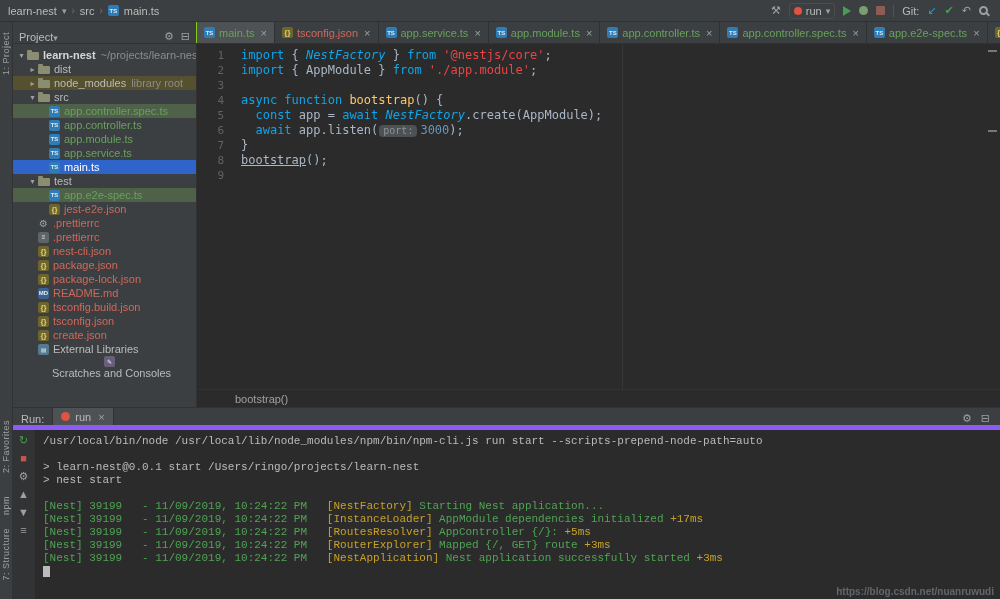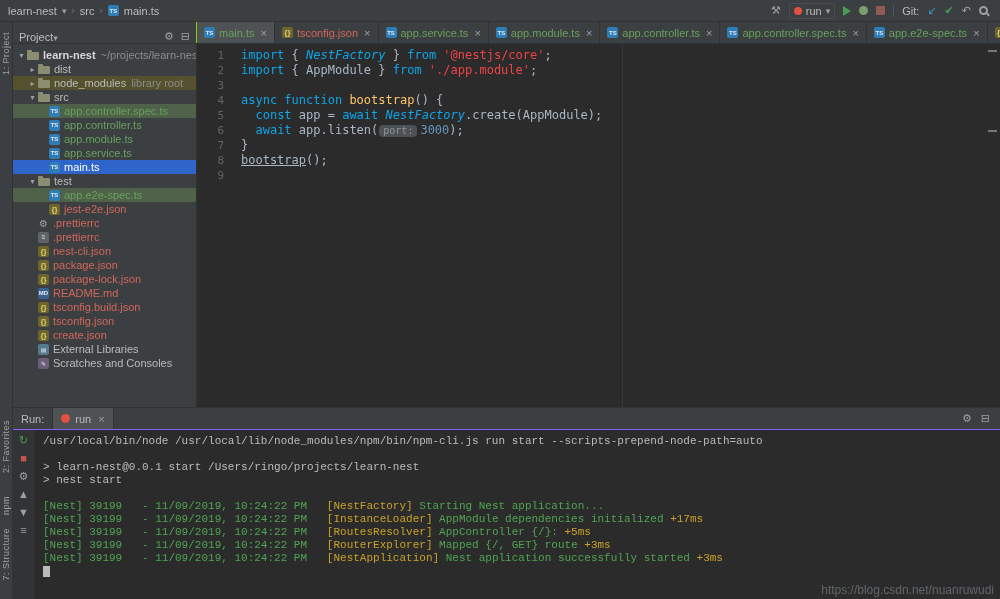--- a/index.html
+++ b/index.html
@@ -89,38 +89,38 @@
     font-size:10px; line-height:12px; padding:0 4px; margin:0 3px 0 1px; vertical-align:middle; }
   .wrap-guide { position:absolute; left:425px; top:0; bottom:0; width:1px; background:#353739; }
   .stripe-mark { position:absolute; right:3px; width:9px; height:2px; background:#74787b; }
   .sm-0 { top:6px; } .sm-1 { top:86px; }
   .ed-breadcrumb { height:18px; flex:none; display:flex; align-items:center; padding-left:38px;
     font-size:11px; color:#9da0a3; background:#2b2b2b; border-top:1px solid #323232; }
 
   
   .run-panel { position:absolute; left:13px; right:0; top:407px; bottom:0; display:flex; flex-direction:column;
     background:#2b2b2b; border-top:1px solid #323232; }
-  .run-header { height:22px; flex:none; background:#3c3f41; border-bottom:1px solid #8b5cf6;
-    display:flex; align-items:center; font-size:11px; color:#bbbbbb; }
+  .run-header { height:22px; flex:none; background:#3c3f41; border-bottom:5px solid #8b5cf6;
+    display:flex; align-items:flex-end; font-size:11px; color:#bbbbbb; }
   .run-label { padding:0 8px; }
   .run-tab { display:flex; align-items:center; gap:5px; background:#4e5254; height:100%; padding:0 8px;
     border-left:1px solid #323232; border-right:1px solid #323232; }
   .run-tab-dot { width:9px; height:9px; border-radius:50%; background:#e05241; }
   .run-header-right { margin-left:auto; display:flex; gap:9px; padding-right:10px; color:#9da0a3; font-size:11px; }
   .run-body { flex:1; display:flex; min-height:0; }
   .run-toolbar { width:22px; flex:none; background:#313335; border-right:1px solid #323232;
     display:flex; flex-direction:column; align-items:center; padding-top:5px; gap:7px; }
   .rt-icon { font-size:11px; line-height:11px; color:#9da0a3; }
   .rt-icon.c-green { color:#499c54; } .rt-icon.c-red { color:#c75450; }
   .console { flex:1; padding:5px 8px; font:11px/13px "DejaVu Sans Mono","Liberation Mono",monospace;
     white-space:pre; color:#bbbbbb; position:relative; overflow:hidden; }
   .cline { height:13px;font-family:Liberation Mono, monospace; }
   .ck-out { color:#bbbbbb; } .ck-g { color:#4fa553; } .ck-y { color:#c9a227; }
   .cursor { display:inline-block; width:7px; height:11px; background:#bbbbbb; vertical-align:text-bottom; }
-  .watermark { position:absolute; right:6px; bottom:2px; font-size:12px; color:#62676b; }
+  .watermark { position:absolute; right:6px; bottom:2px; font-size:10px; color:#62676b;font-weight:bold; }
 </style>
 </head>
 <body>
 
 <div id="app">
 
   <div class="titlebar">
     <div class="crumbs">
         <span class="crumb">learn-nest</span>
         <span class="crumb-caret">▾</span>
@@ -314,21 +314,21 @@
         <div class="tree-row" style="padding-left: 14px;">
           <span class="chev"></span>
           <span class="fi json">{}</span>
           <span class="lbl red">create.json</span>
         </div>
         <div class="tree-row" style="padding-left: 14px;">
           <span class="chev"></span>
           <span class="fi lib">▤</span>
           <span class="lbl plain">External Libraries</span>
         </div>
-        <div class="tree-row" style="padding-left: 14px;">
+        <div class="tree-row" style="padding-left: 14px; flex-direction: column;">
           <span class="chev"></span>
           <span class="fi scratch">✎</span>
           <span class="lbl plain">Scratches and Consoles</span>
         </div>
       </div>
     <div class="editor-col">
       <div class="editor-body">
         <div class="gutter">
             <div class="code-line">1</div>
             <div class="code-line">2</div>
@@ -338,20 +338,21 @@
             <div class="code-line">6</div>
             <div class="code-line">7</div>
             <div class="code-line">8</div>
             <div class="code-line">9</div>
           </div>
         <div class="code"><div class="code-line"><span class="tk-kw">import </span><span class="tk-pl">{ </span><span class="tk-cls">NestFactory</span><span class="tk-pl"> } </span><span class="tk-kw">from </span><span class="tk-str">'@nestjs/core'</span><span class="tk-pl">;</span></div><div class="code-line"><span class="tk-kw">import </span><span class="tk-pl">{ AppModule } </span><span class="tk-kw">from </span><span class="tk-str">'./app.module'</span><span class="tk-pl">;</span></div><div class="code-line">&nbsp;</div><div class="code-line"><span class="tk-kw">async function </span><span class="tk-fn">bootstrap</span><span class="tk-pl">() {</span></div><div class="code-line"><span class="tk-pl">  </span><span class="tk-kw">const </span><span class="tk-pl">app = </span><span class="tk-kw">await </span><span class="tk-cls">NestFactory</span><span class="tk-pl">.create(AppModule);</span></div><div class="code-line"><span class="tk-pl">  </span><span class="tk-kw">await </span><span class="tk-pl">app.listen(</span><span class="tk-hint">port:</span><span class="tk-num">3000</span><span class="tk-pl">);</span></div><div class="code-line"><span class="tk-pl">}</span></div><div class="code-line"><span class="tk-und">bootstrap</span><span class="tk-pl">();</span></div><div class="code-line">&nbsp;</div></div>
         <div class="wrap-guide"></div>
         <div class="stripe-mark sm-0"></div>
         <div class="stripe-mark sm-1"></div>
       </div>
+      <div class="ed-breadcrumb">bootstrap()</div>
     </div>
   </div>
 
   <div class="run-panel">
     <div class="run-header">
       <span class="run-label">Run:</span>
       <div class="run-tab">
         <span class="run-tab-dot"></span>
         <span>run</span>
         <span class="etab-close">×</span>

